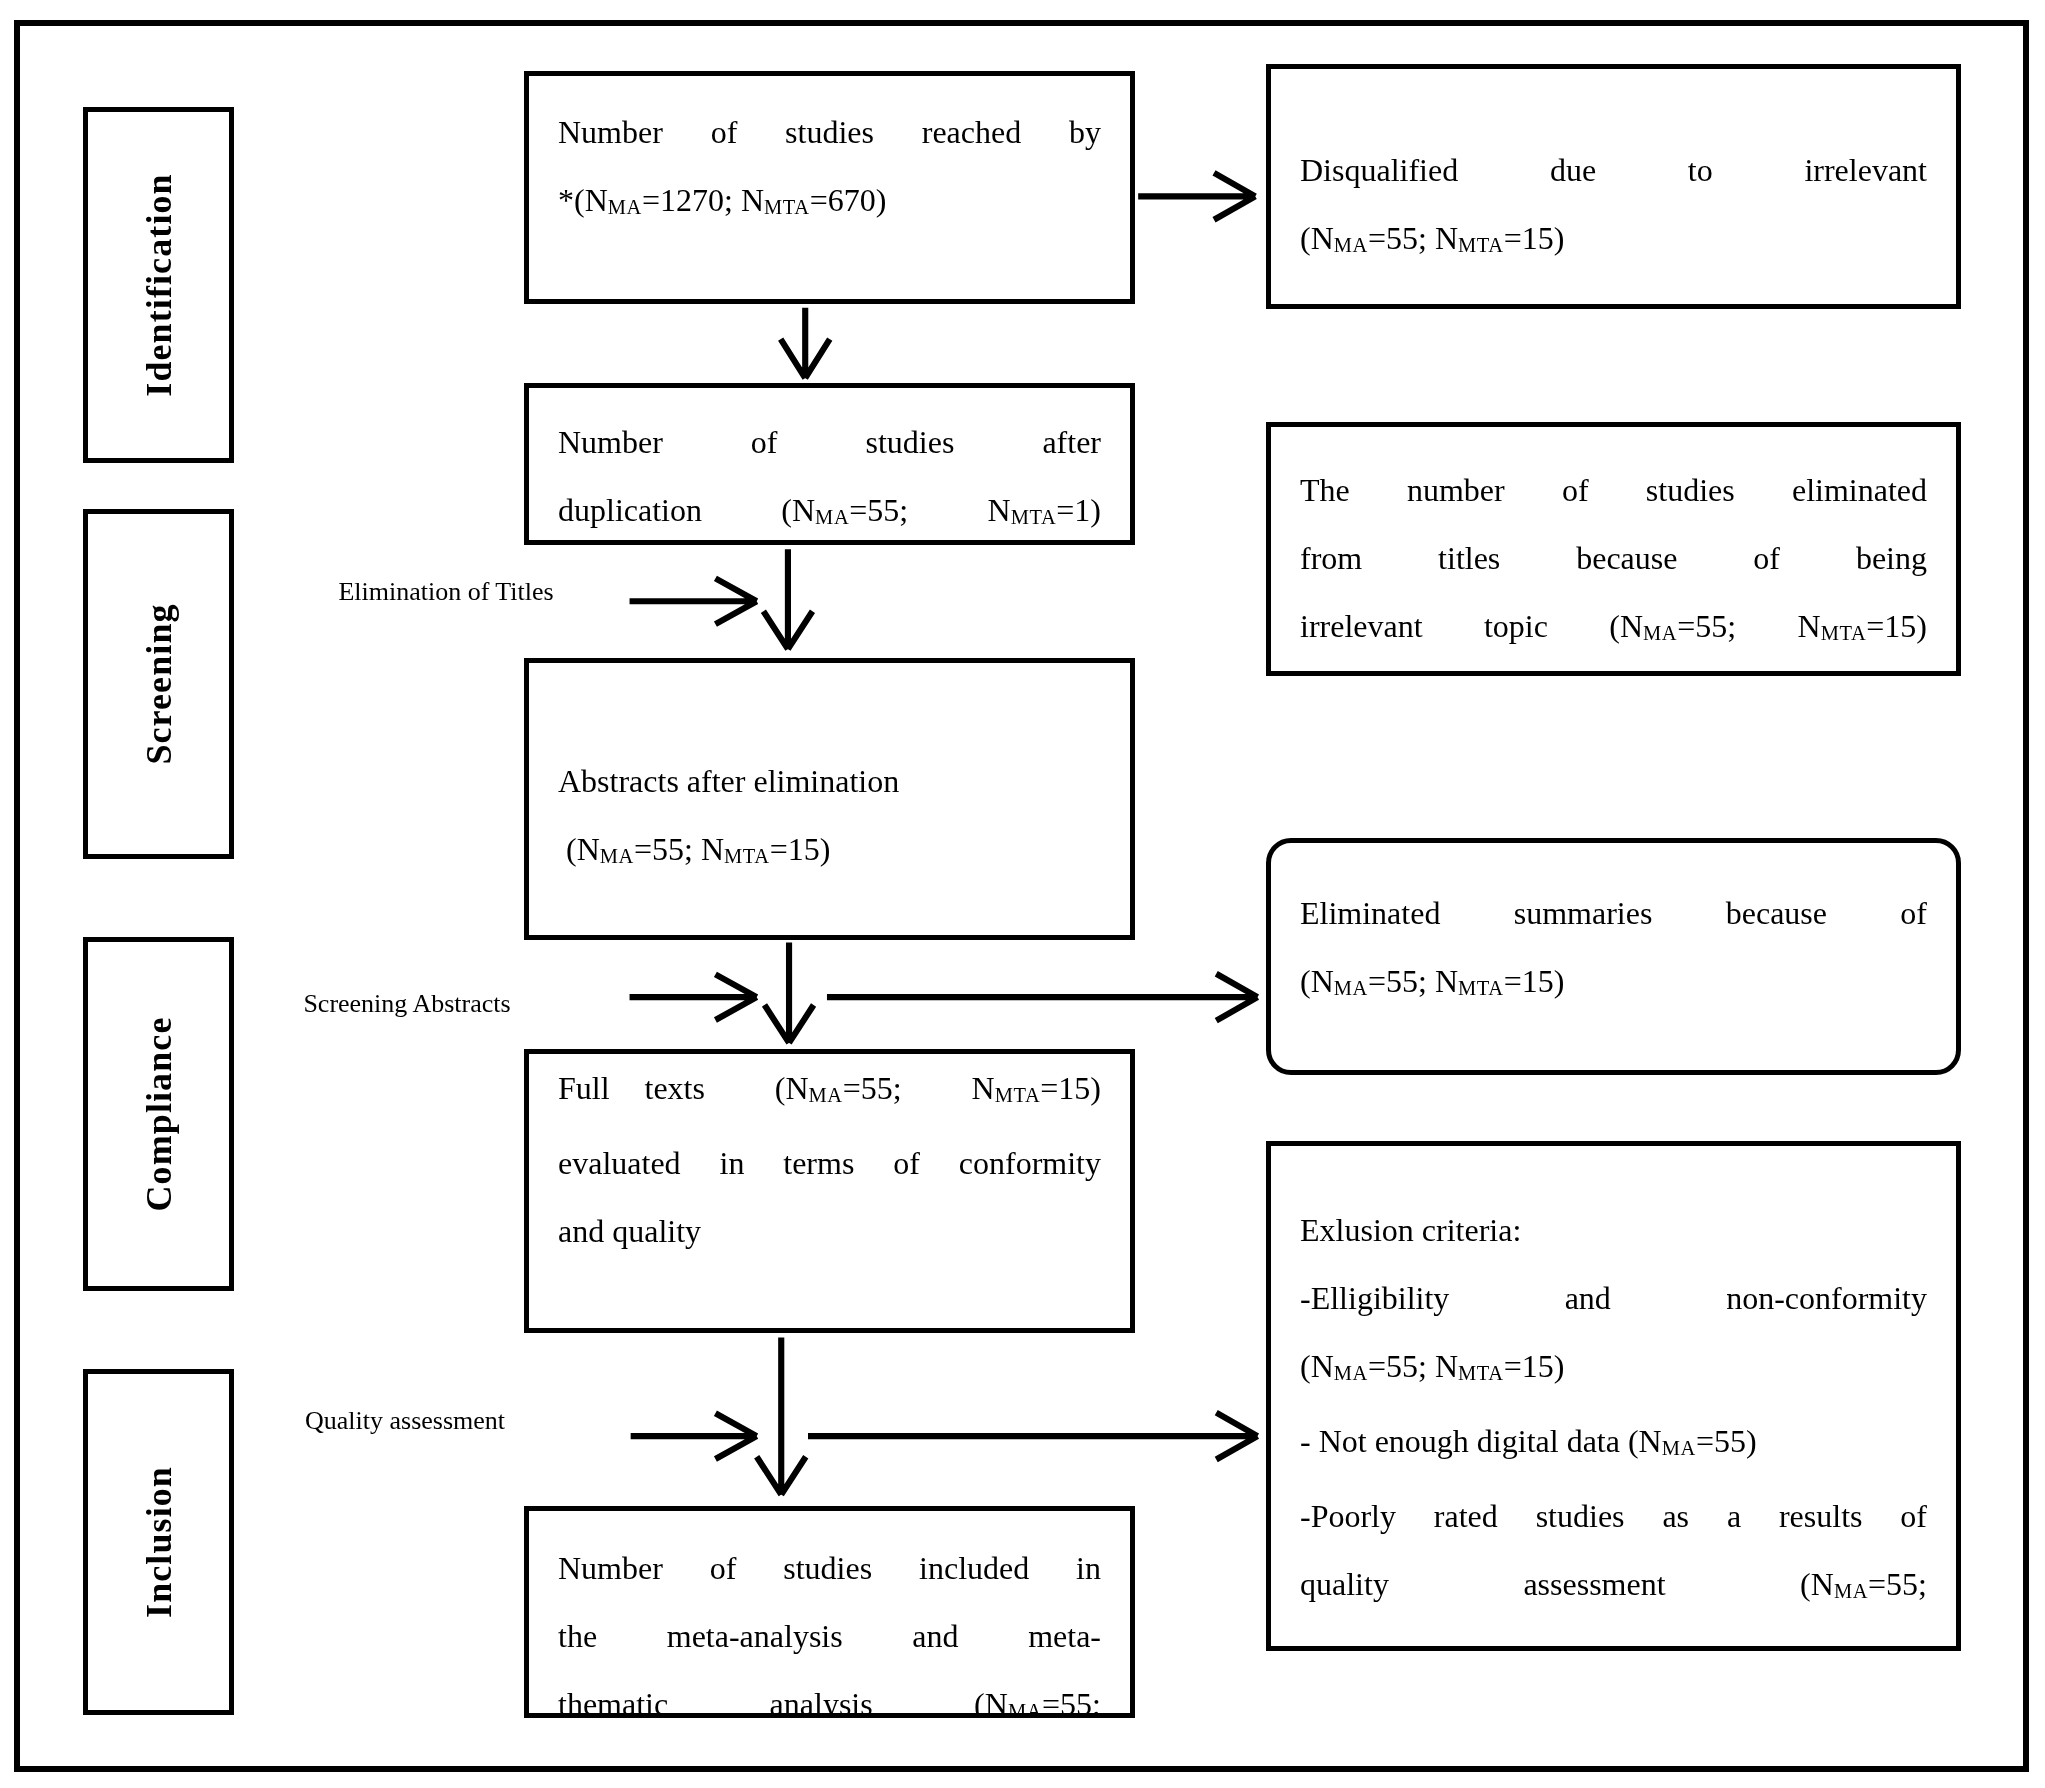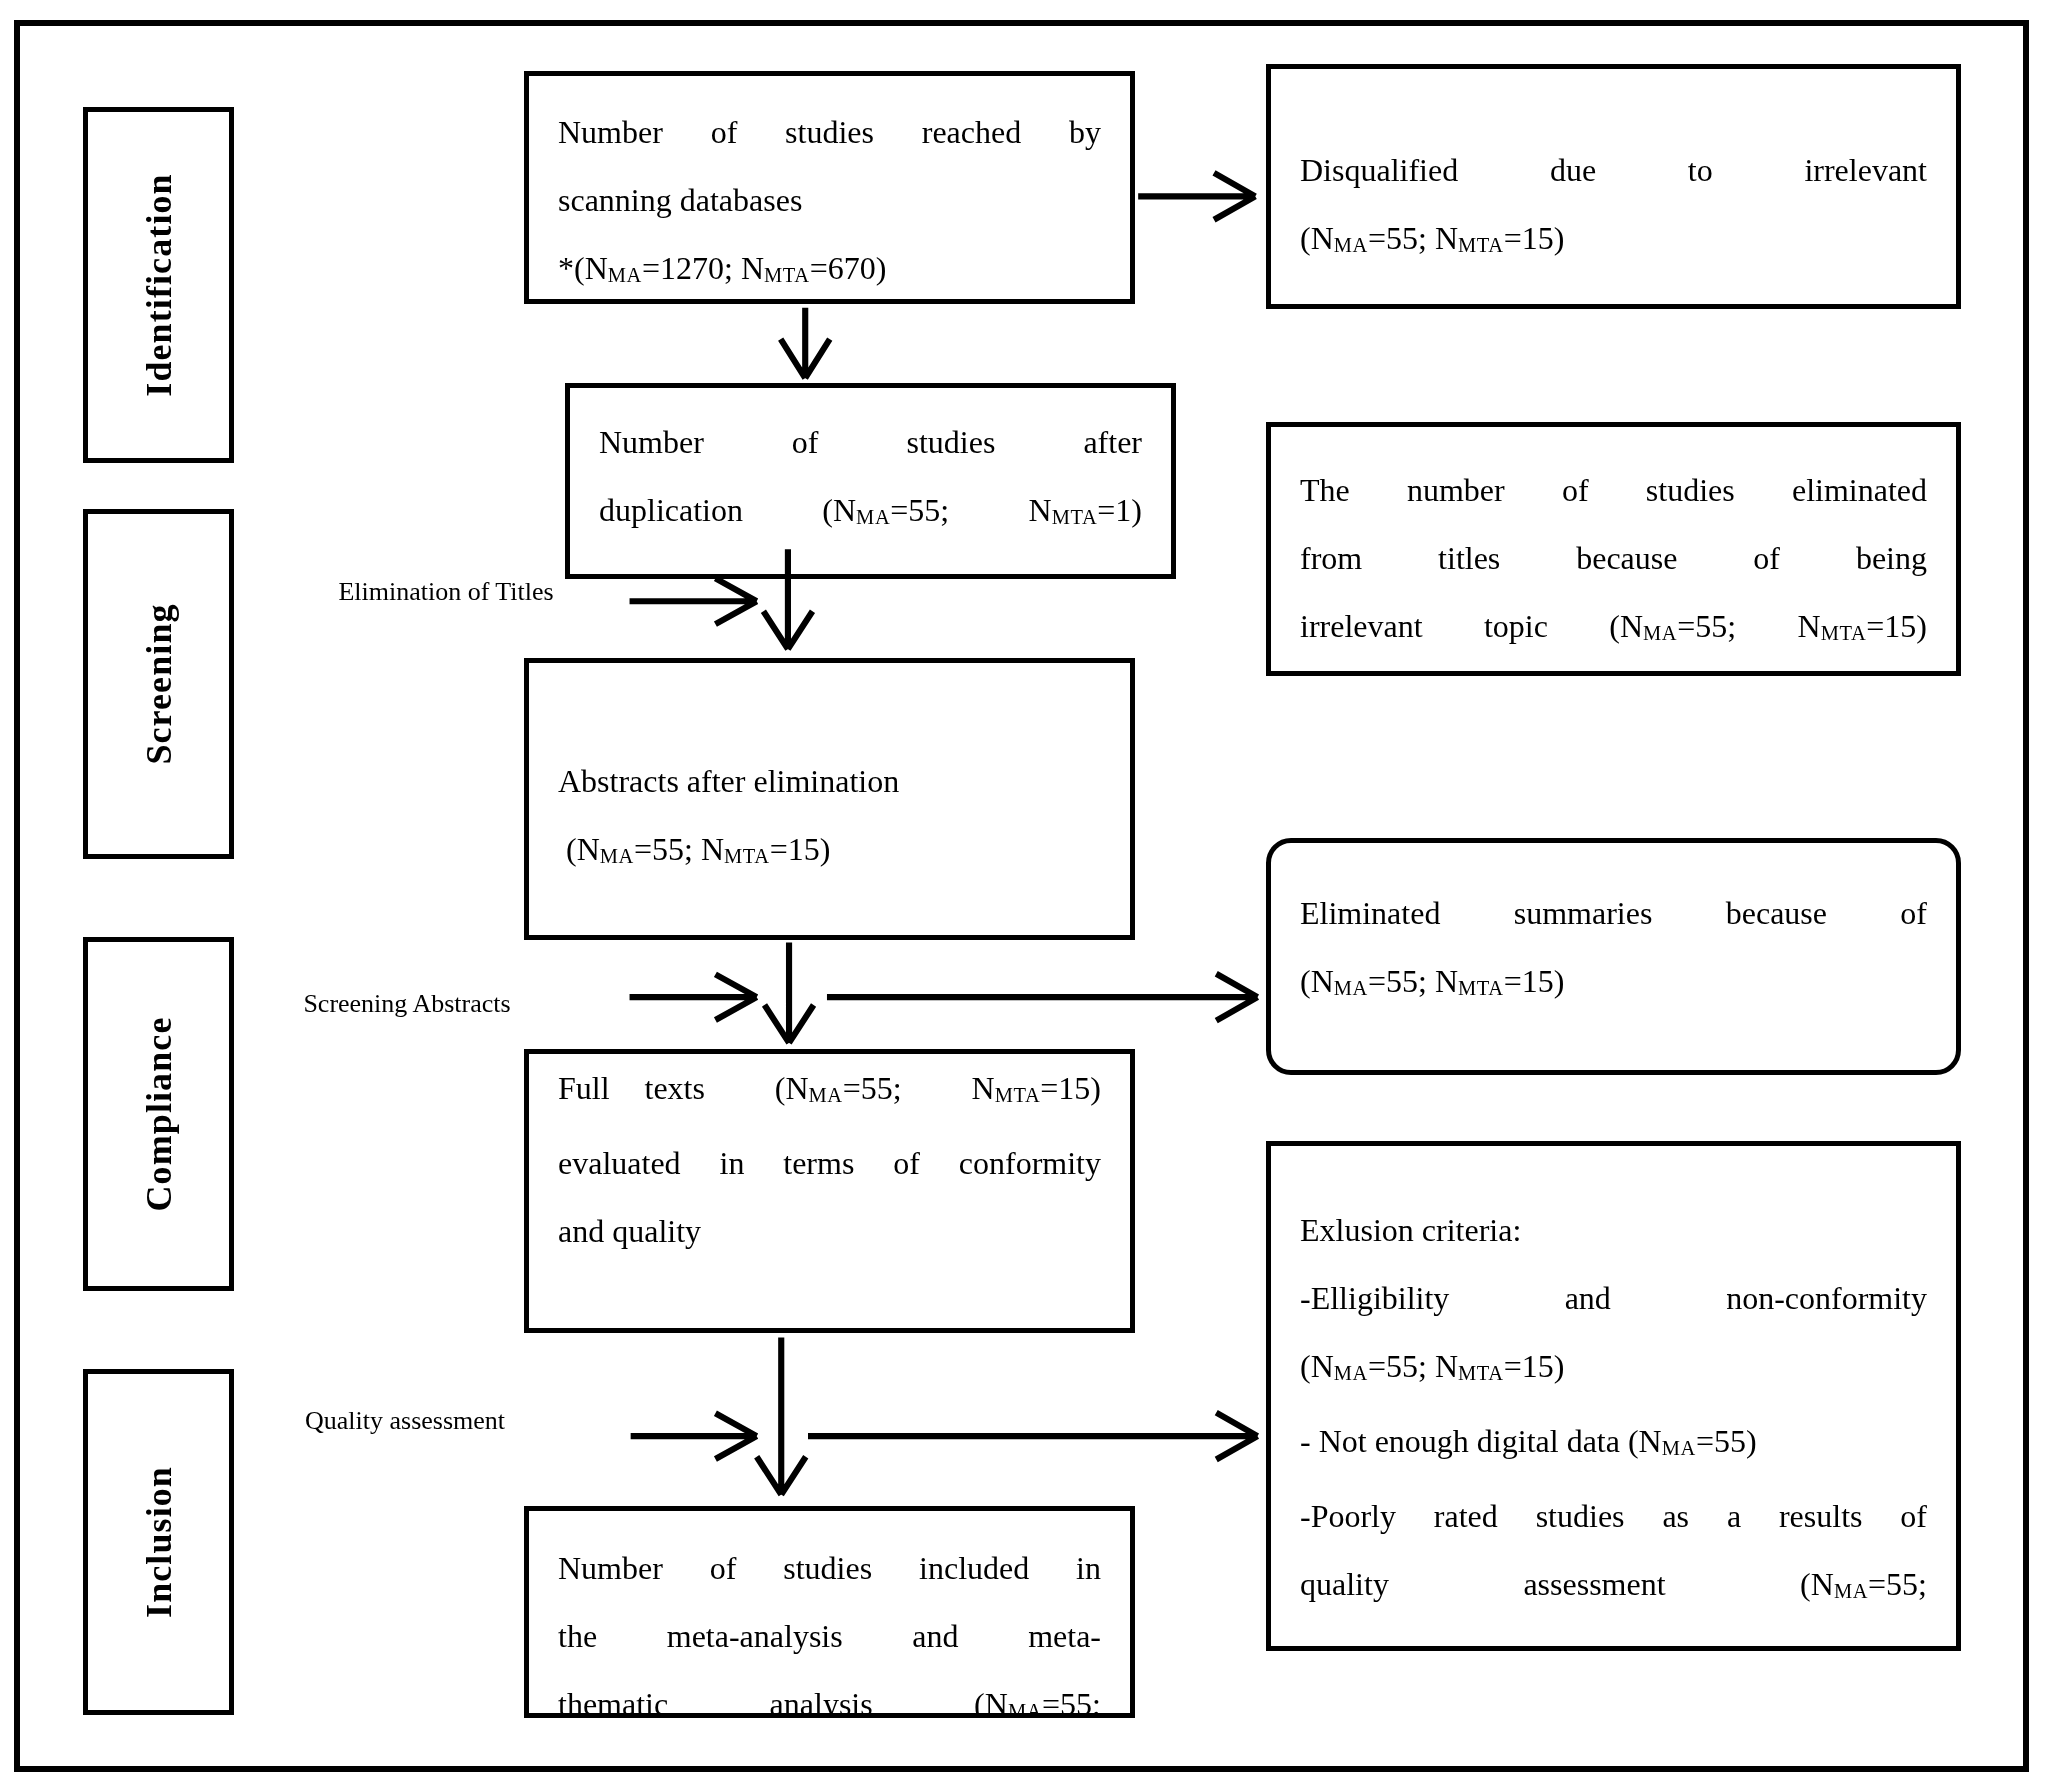--- a/index.html
+++ b/index.html
@@ -19,21 +19,21 @@
 
   
   .fbox{ position:absolute; border:5px solid var(--ink); box-sizing:border-box; background:var(--paper);
          overflow:hidden; font-size:32px; line-height:68px; }
   .fbox .line{ white-space:pre-wrap; text-align:left; padding:0 29px; }
   .fbox .line.j{ text-align:justify; text-align-last:justify; }
   .fbox sub{ font-size:0.64em; vertical-align:-0.14em; letter-spacing:0.6px; }
 
   .center-box{ left:524px; width:611px; }
   #box-studies-reached  { top:71px;  height:233px; padding-top:22px; }
-  #box-after-duplication{ top:383px;  height:196px; padding-top:20px;margin-left:41px; }
+  #box-after-duplication{ top:383px;  height:162px; padding-top:20px; }
   #box-abstracts        { top:658px; height:282px; padding-top:84px; }
   #box-full-texts       { top:1049px; height:284px; }
   #box-included         { top:1506px; height:212px; padding-top:23.4px; }
 
   .side-box{ left:1266px; width:695px; }
   #box-disqualified        { top:64px;  height:245px; padding-top:67px; }
   #box-eliminated-titles   { top:422px;  height:254px; padding-top:29px; }
   #box-eliminated-summaries{ top:838px; height:237px; padding-top:36px;border-radius:25px; }
   #box-exclusion-criteria  { top:1141px; height:510px; padding-top:50px; }
 
@@ -61,21 +61,20 @@
   </div>
   <div class="stage" id="stage-compliance">
     <span>Compliance</span>
   </div>
   <div class="stage" id="stage-inclusion">
     <span>Inclusion</span>
   </div>
 
   <div class="fbox center-box" id="box-studies-reached">
       <div class="line j"><span>Number of studies reached by</span></div>
-      <div class="line"><span>scanning databases</span></div>
       <div class="line"><span>*(N</span><sub>MA</sub><span>=1270; N</span><sub>MTA</sub><span>=670)</span></div>
     </div>
   <div class="fbox center-box" id="box-after-duplication">
       <div class="line j"><span>Number of studies after</span></div>
       <div class="line j"><span>duplication (N</span><sub>MA</sub><span>=55; N</span><sub>MTA</sub><span>=1)</span></div>
     </div>
   <div class="fbox center-box" id="box-abstracts">
       <div class="line"><span>Abstracts after elimination</span></div>
       <div class="line"><span> (N</span><sub>MA</sub><span>=55; N</span><sub>MTA</sub><span>=15)</span></div>
     </div>

